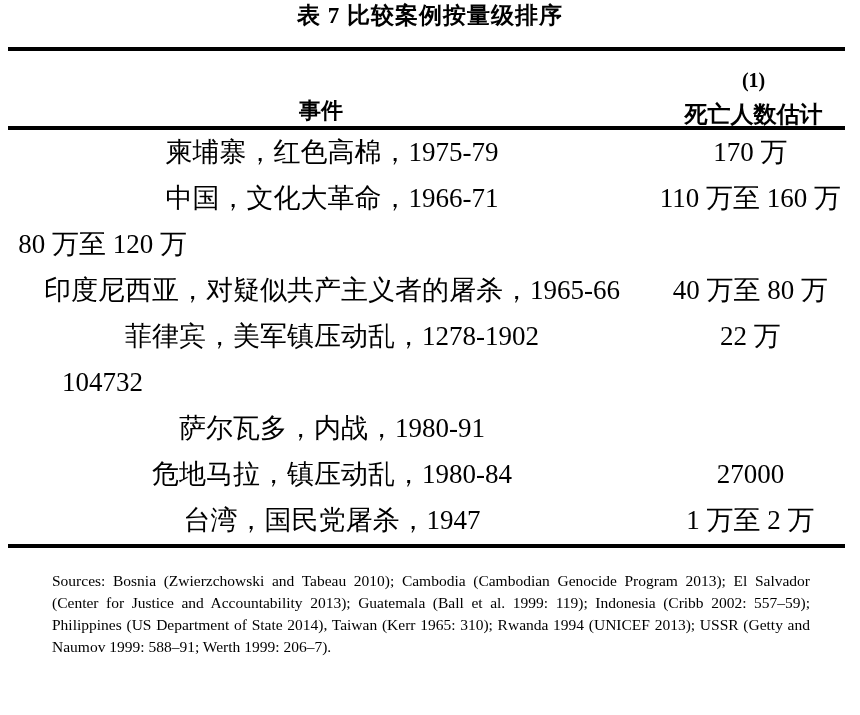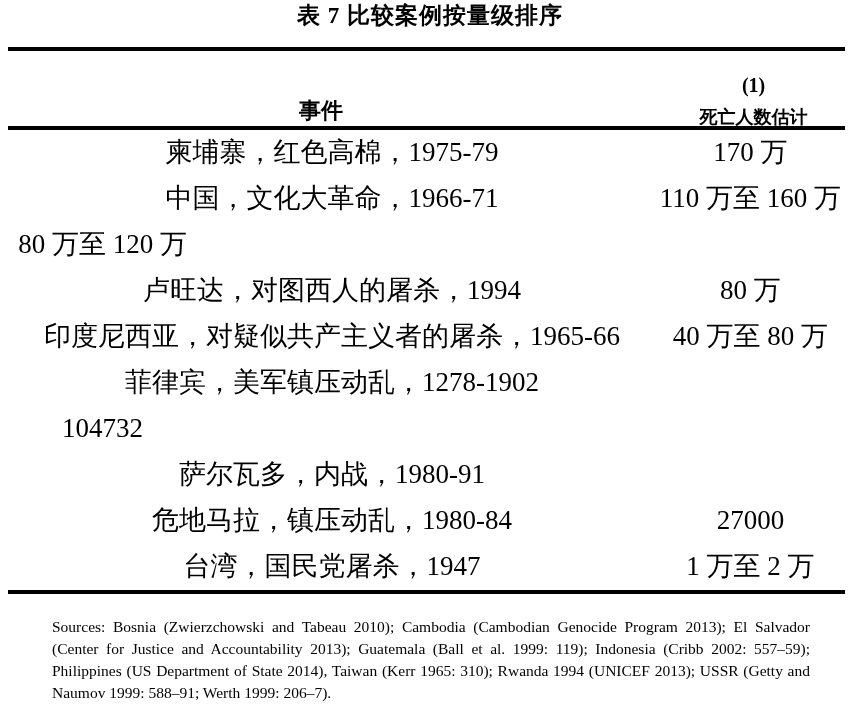--- a/index.html
+++ b/index.html
@@ -61,21 +61,21 @@
     flex-direction: column;
     gap: 13px;
   }
   .col-number {
     font-weight: bold;
     font-size: 20px;
     line-height: 1;
   }
   .col-label {
     font-weight: bold;
-    font-size: 18px;
+    font-size: 23px;
     line-height: 1;
   }
   .body .row {
     height: 46px;
     display: flex;
     align-items: center;
   }
   .cell {
     font-size: 27px;
     line-height: 1.15;
@@ -114,29 +114,26 @@
         <div class="col-deaths cell">170 万</div>
       </div>
       <div class="row">
         <div class="col-event cell">中国，文化大革命，1966-71</div>
         <div class="col-deaths cell">110 万至 160 万</div>
       </div>
       <div class="row">
         <div class="col-deaths cell">80 万至 120 万</div>
       </div>
       <div class="row">
-        <div class="col-event cell">卢旺达，对图西人的屠杀，1994</div>
-        <div class="col-deaths cell">80 万</div>
-      </div>
-      <div class="row">
         <div class="col-event cell">印度尼西亚，对疑似共产主义者的屠杀，1965-66</div>
         <div class="col-deaths cell">40 万至 80 万</div>
       </div>
       <div class="row">
         <div class="col-event cell">菲律宾，美军镇压动乱，1278-1902</div>
+        <div class="col-deaths cell">22 万</div>
       </div>
       <div class="row">
         <div class="col-deaths cell">104732</div>
       </div>
       <div class="row">
         <div class="col-event cell">萨尔瓦多，内战，1980-91</div>
       </div>
       <div class="row">
         <div class="col-event cell">危地马拉，镇压动乱，1980-84</div>
         <div class="col-deaths cell">27000</div>

